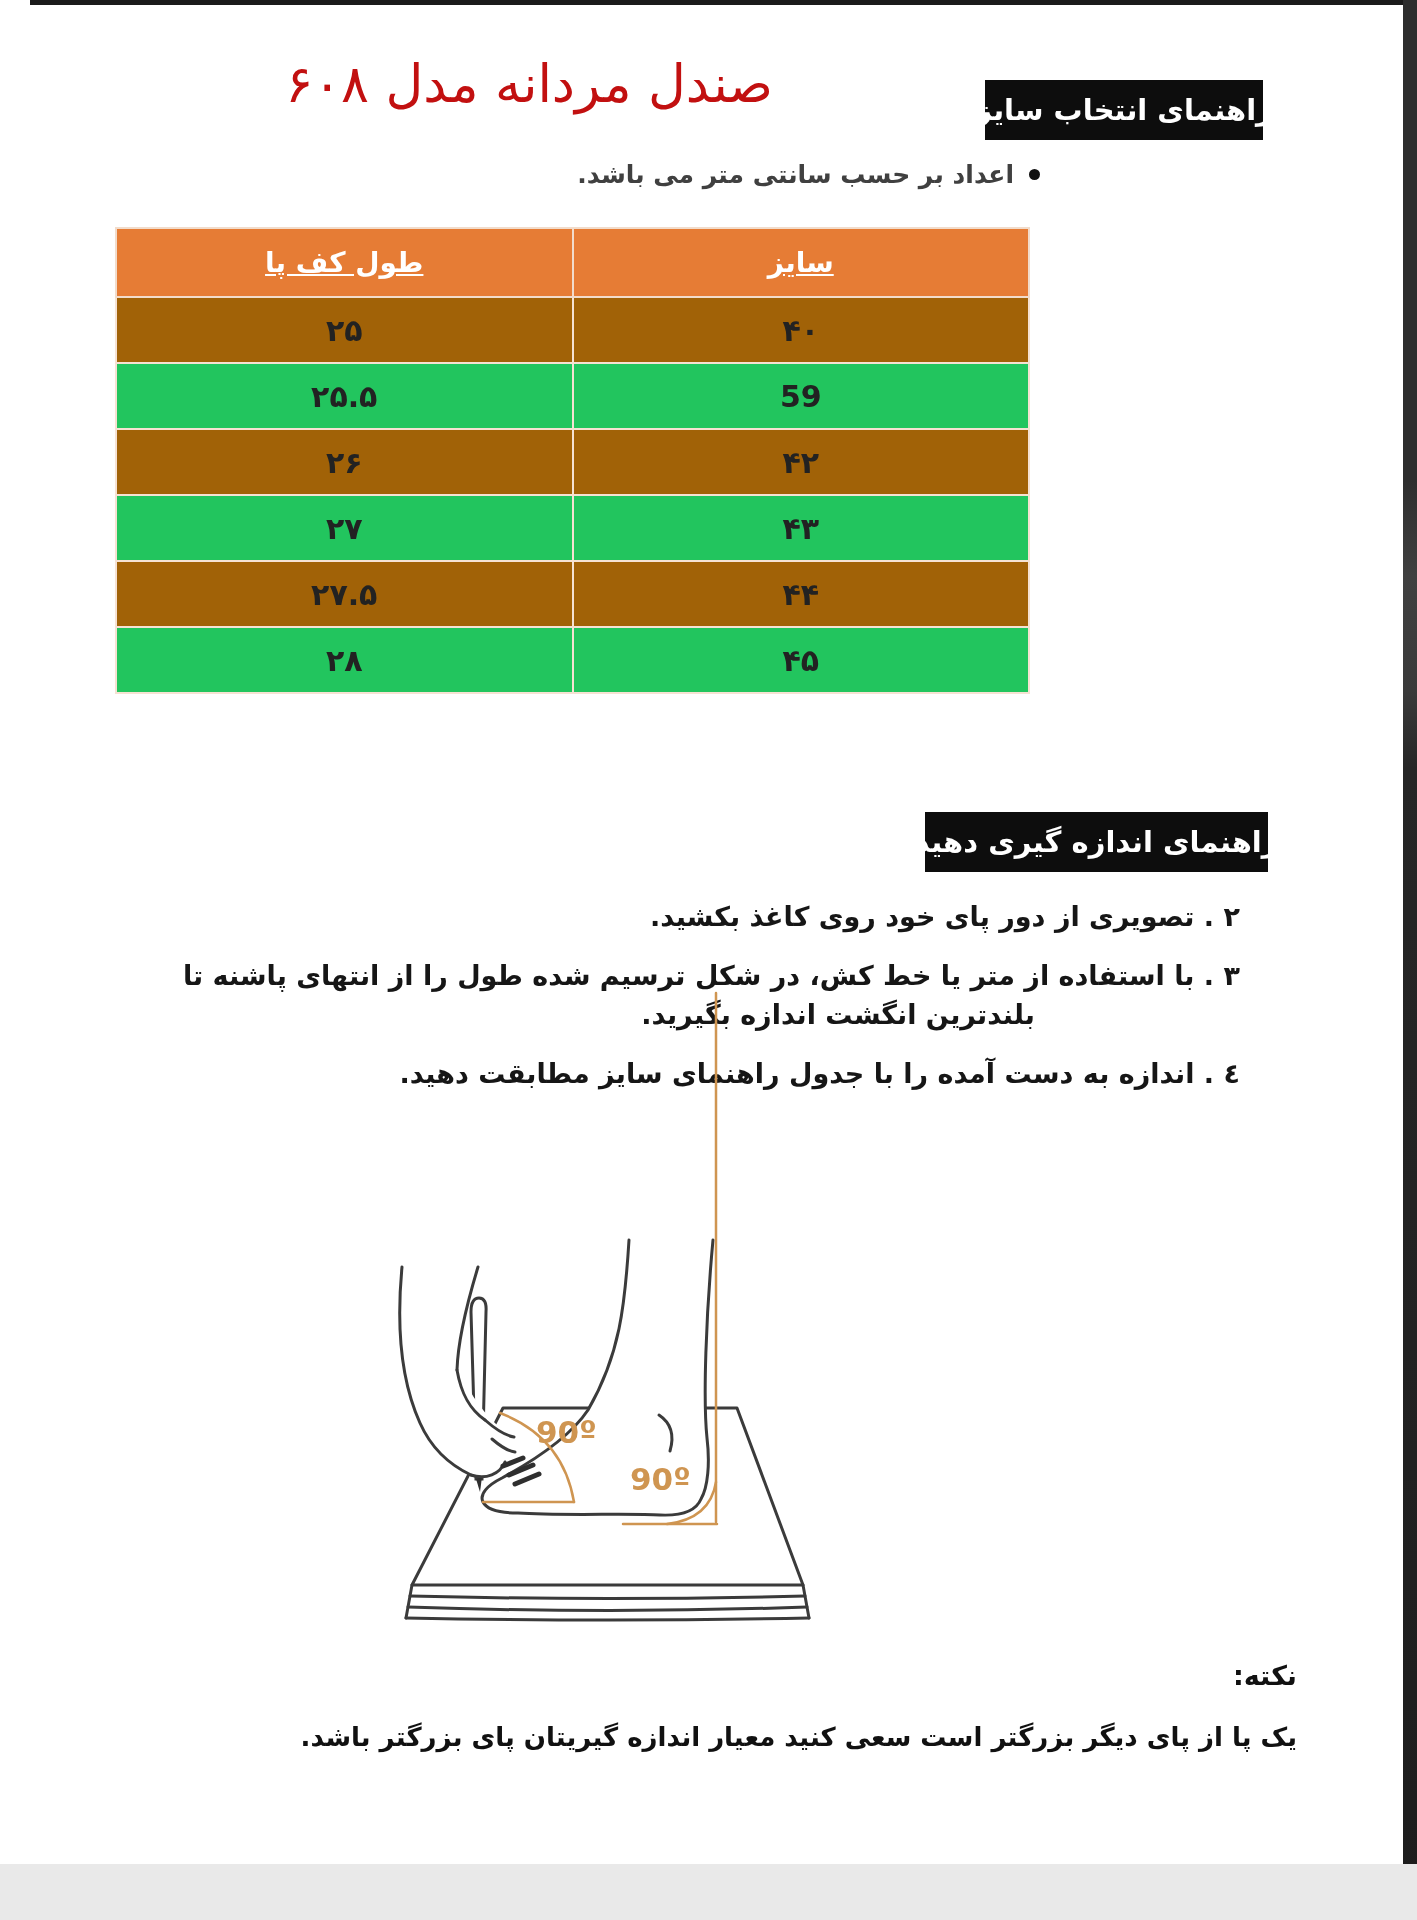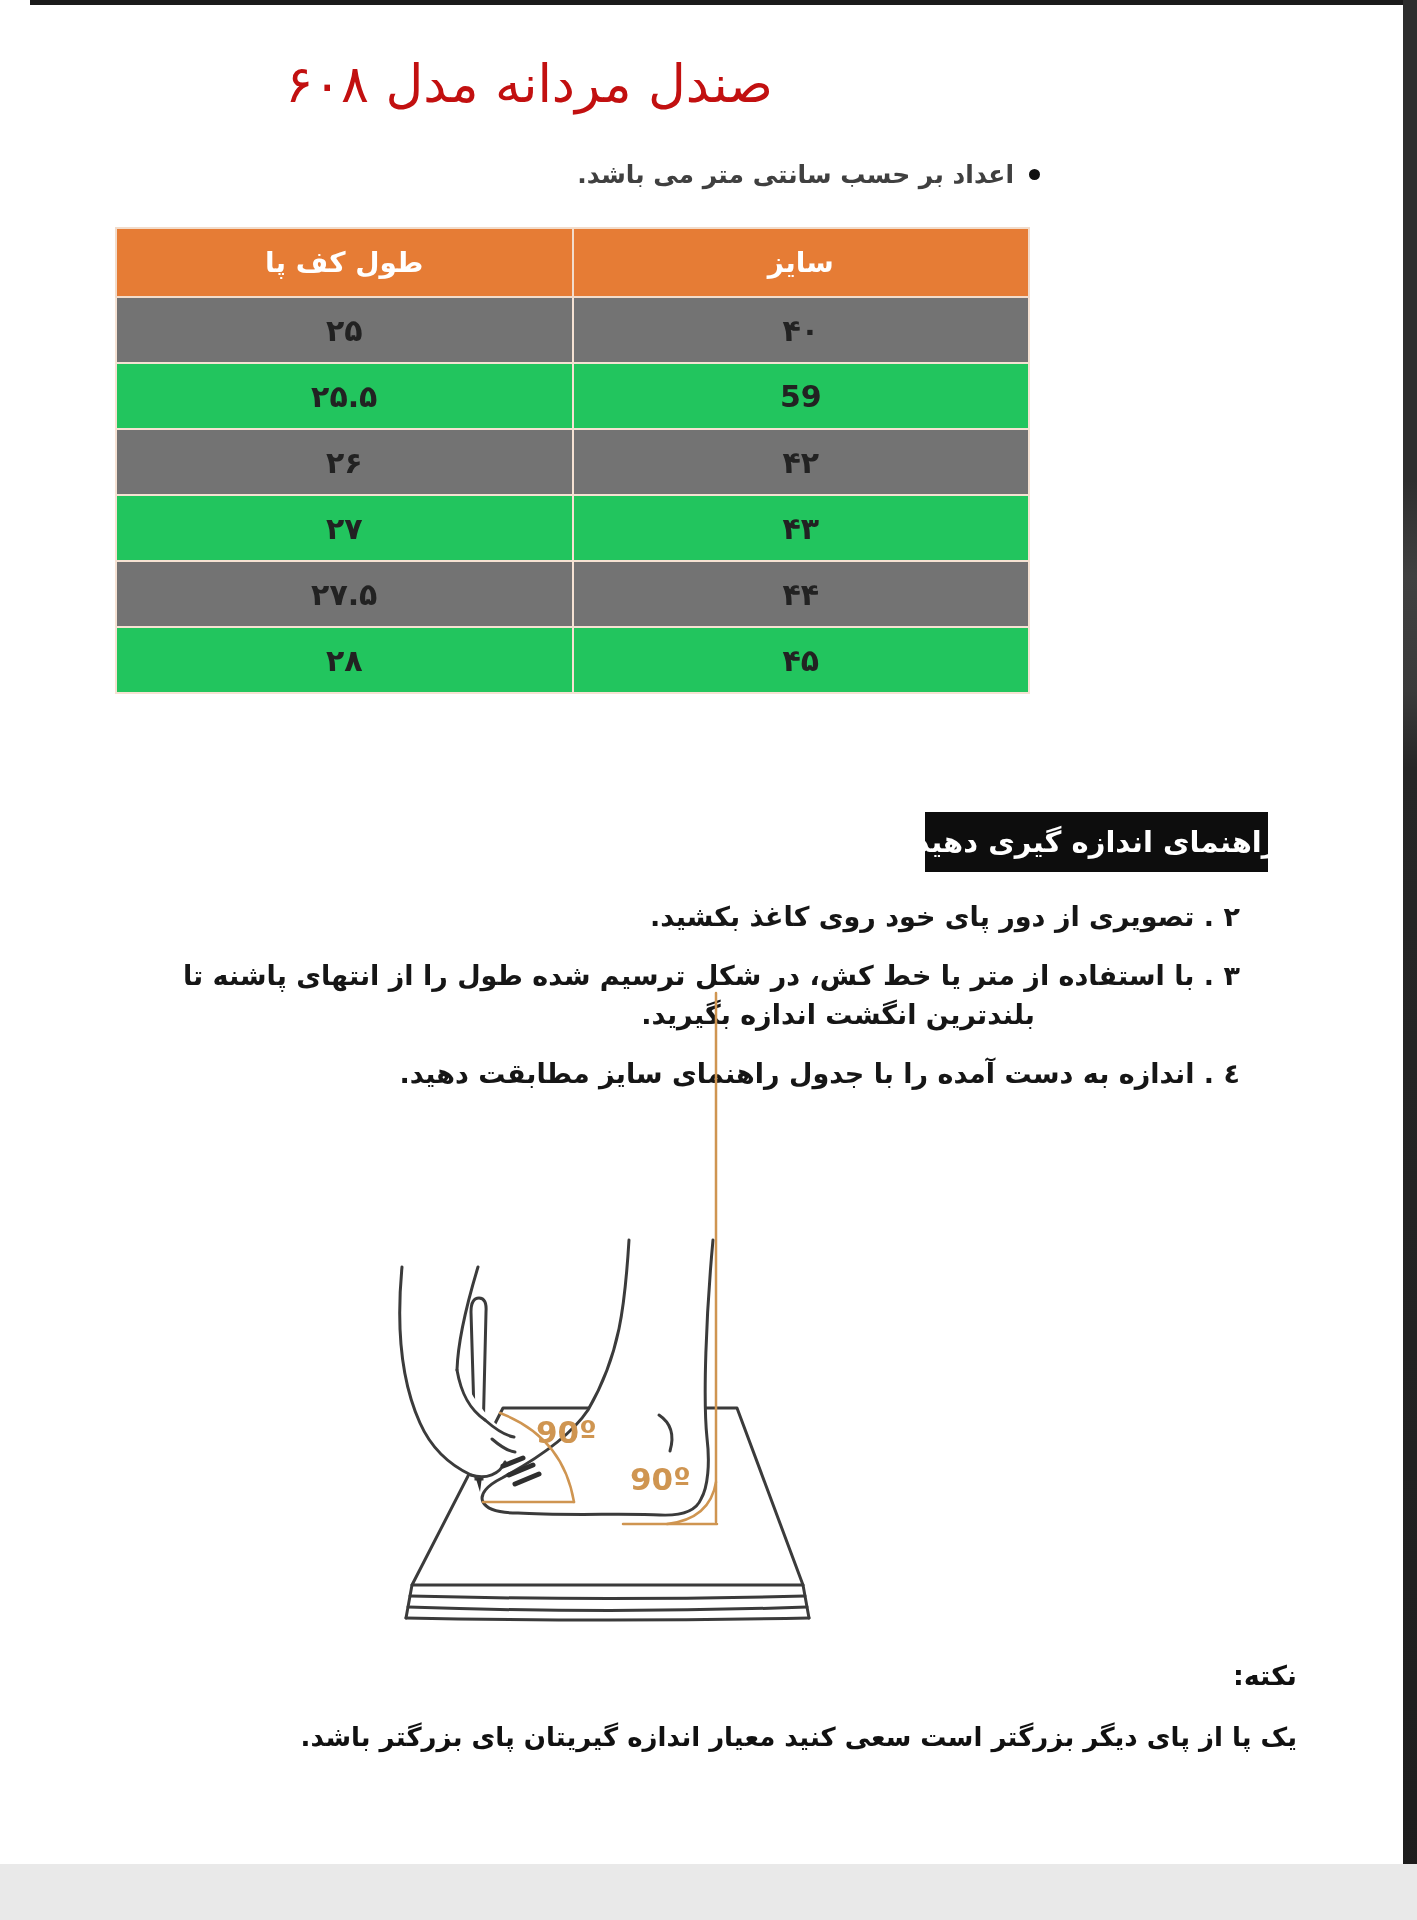--- a/index.html
+++ b/index.html
@@ -39,26 +39,27 @@
   .unit-note .dot { width:11px; height:11px; border-radius:50%; background:#111; flex:0 0 auto; }
   
   .size-table {
     position:absolute; left:115px; top:227px; width:915px;
     border-collapse:collapse; direction:rtl; table-layout:fixed;
   }
   .size-table th {
     height:69px; background:#e67c35; color:#ffffff;
     font-size:28px; font-weight:bold; text-align:center;
     border:2px solid #f2dccb;
+    text-decoration:underline;
   }
   .size-table td {
     height:66px; font-size:30px; font-weight:600; color:#222222;
     text-align:center; border:2px solid #f6e2d3;
   }
-  .size-table tr.peach td { background:#737373; }
+  .size-table tr.peach td { background:#a16207; }
   .size-table tr.white td { background:#22c55e; }
   
   .steps {
     position:absolute; right:177px; top:898px; width:1118px;
     direction:rtl; color:#161616;
   }
   .step {
     font-size:27px; font-weight:bold; line-height:1.42;
     margin-bottom:21px; padding-right:205px; text-indent:-205px;
   }
@@ -76,20 +77,21 @@
 </head>
 <body>
 
 <div class="canvas">
 
   <div class="top-bar"></div>
   <div class="right-strip"></div>
 
   <div class="page-title">صندل مردانه مدل ۶۰۸</div>
 
+  <div class="black-header header-1">راهنمای انتخاب سایز</div>
 
   <div class="unit-note">
     <span class="dot"></span>
     <span>اعداد بر حسب سانتی متر می باشد.</span>
   </div>
 
   <table class="size-table">
     <thead>
       <tr>
         <th>سایز</th>

